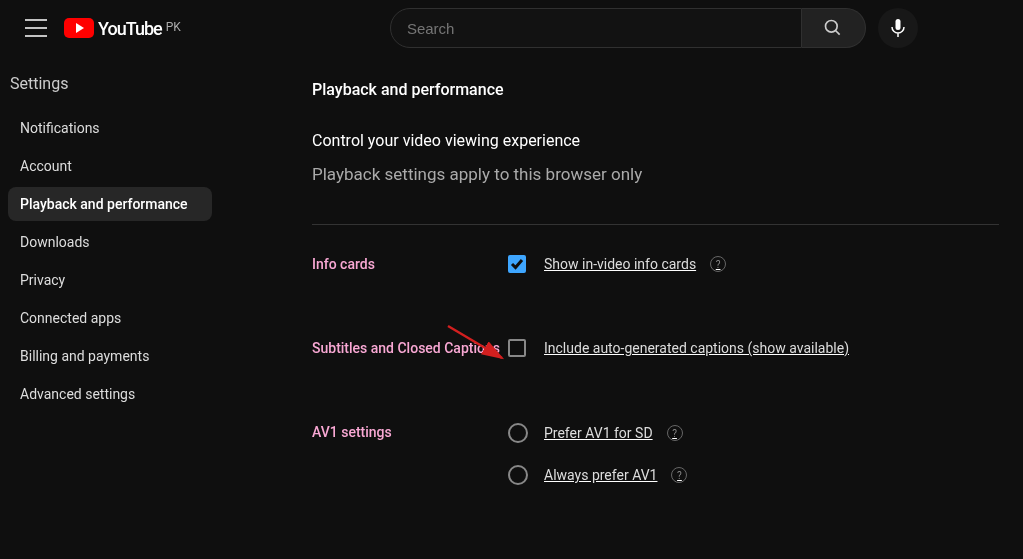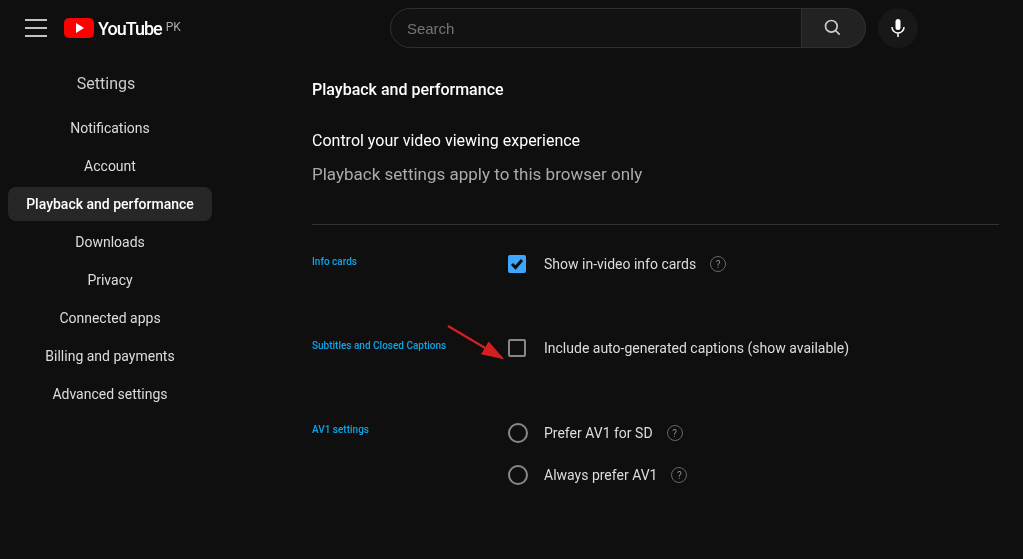--- a/index.html
+++ b/index.html
@@ -110,21 +110,20 @@
       justify-content: center;
       margin-left: 12px;
       cursor: pointer;
     }
     .sidebar {
       position: absolute;
       left: 0;
       top: 56px;
       width: 220px;
       padding: 12px 8px;
-      text-align: center;
     }
     .sidebar-title {
       font-size: 16px;
       color: #ccc;
       padding: 6px 10px 18px 2px;
     }
     .sidebar-item {
       padding: 9px 12px;
       font-size: 14px;
       color: #ddd;
@@ -163,32 +162,33 @@
       border: none;
       border-top: 1px solid #333;
       margin-bottom: 30px;
     }
     .setting-row {
       display: flex;
       margin-bottom: 44px;
     }
     .setting-label {
       width: 196px;
-      font-size: 10px;
+      font-size: 14px;
       font-weight: 500;
-      color: #0ea5e9;
+      color: #f9a8d4;
       line-height: 1.4;
     }
     .setting-options {
       flex: 1;
     }
     .option-row {
       display: flex;
       align-items: center;
       margin-bottom: 22px;
+      text-decoration: underline;
     }
     .checkbox {
       width: 18px;
       height: 18px;
       border: 2px solid #888;
       border-radius: 2px;
       margin-right: 18px;
       cursor: pointer;
       display: flex;
       align-items: center;

